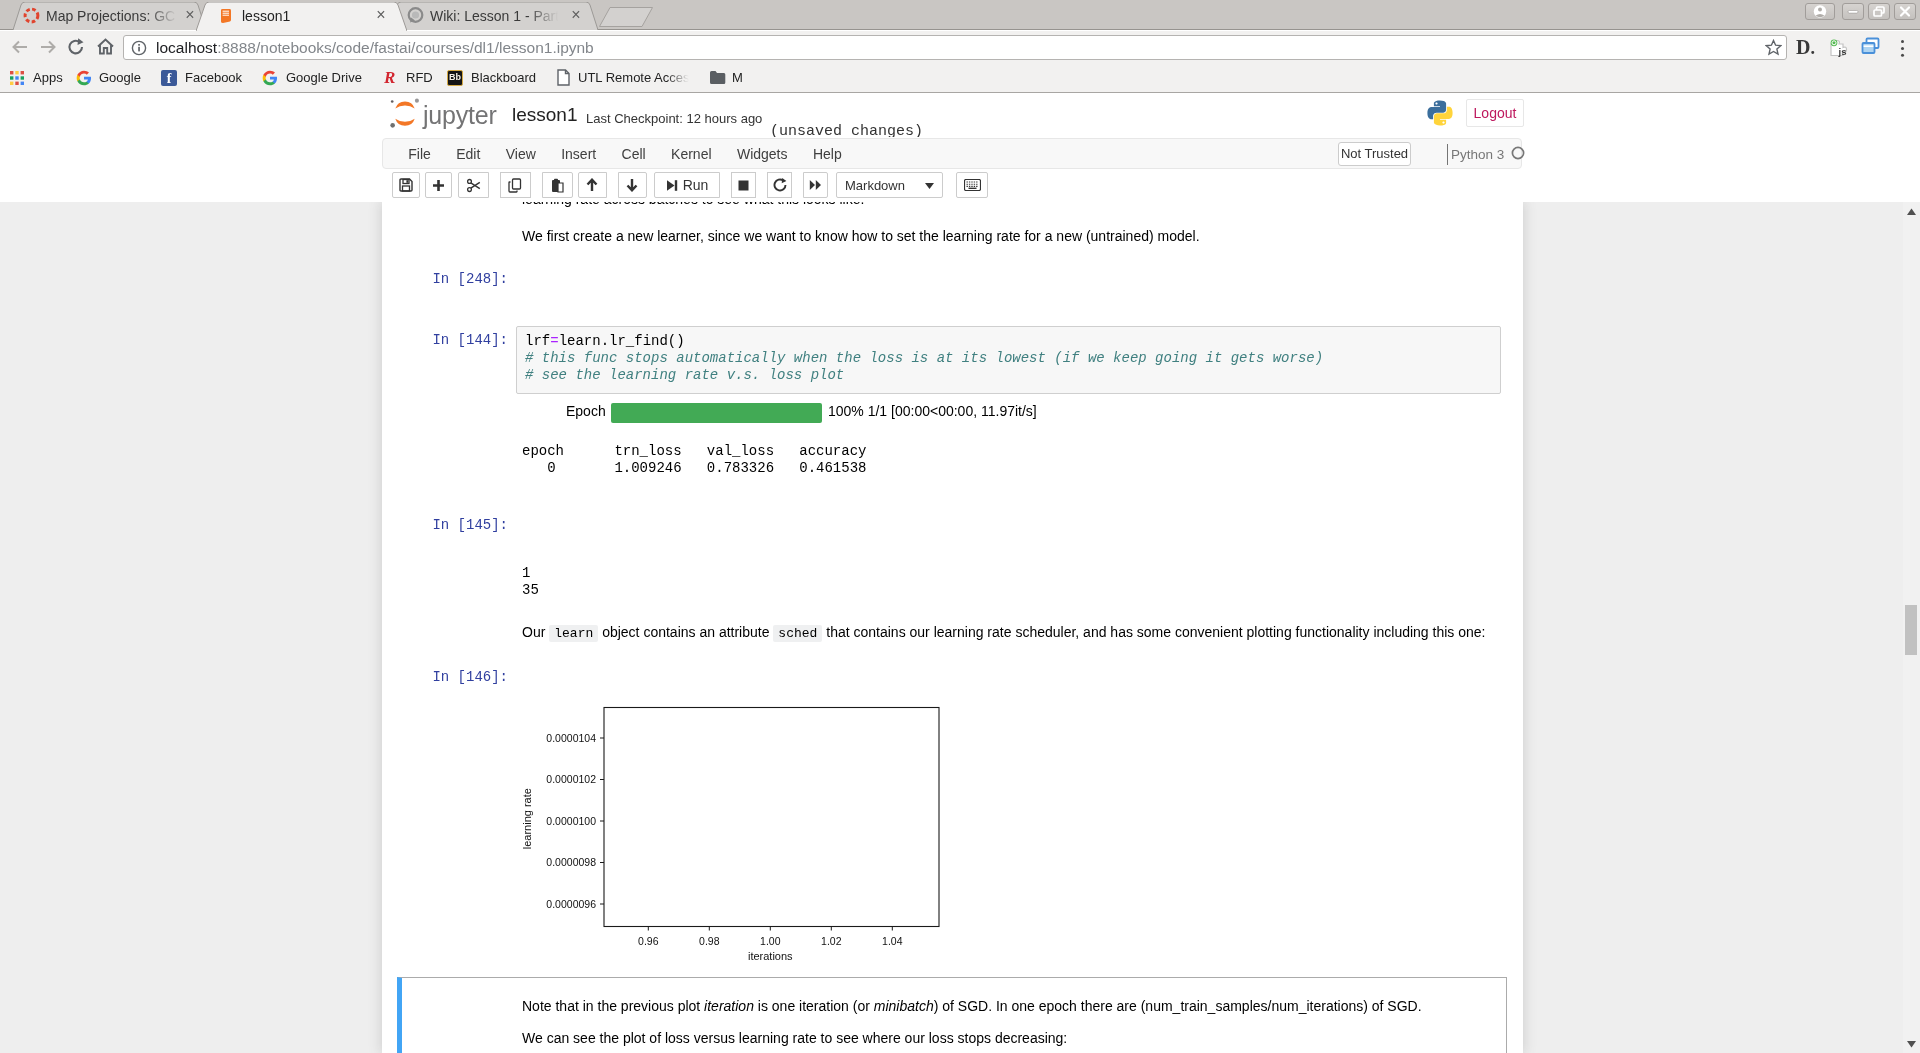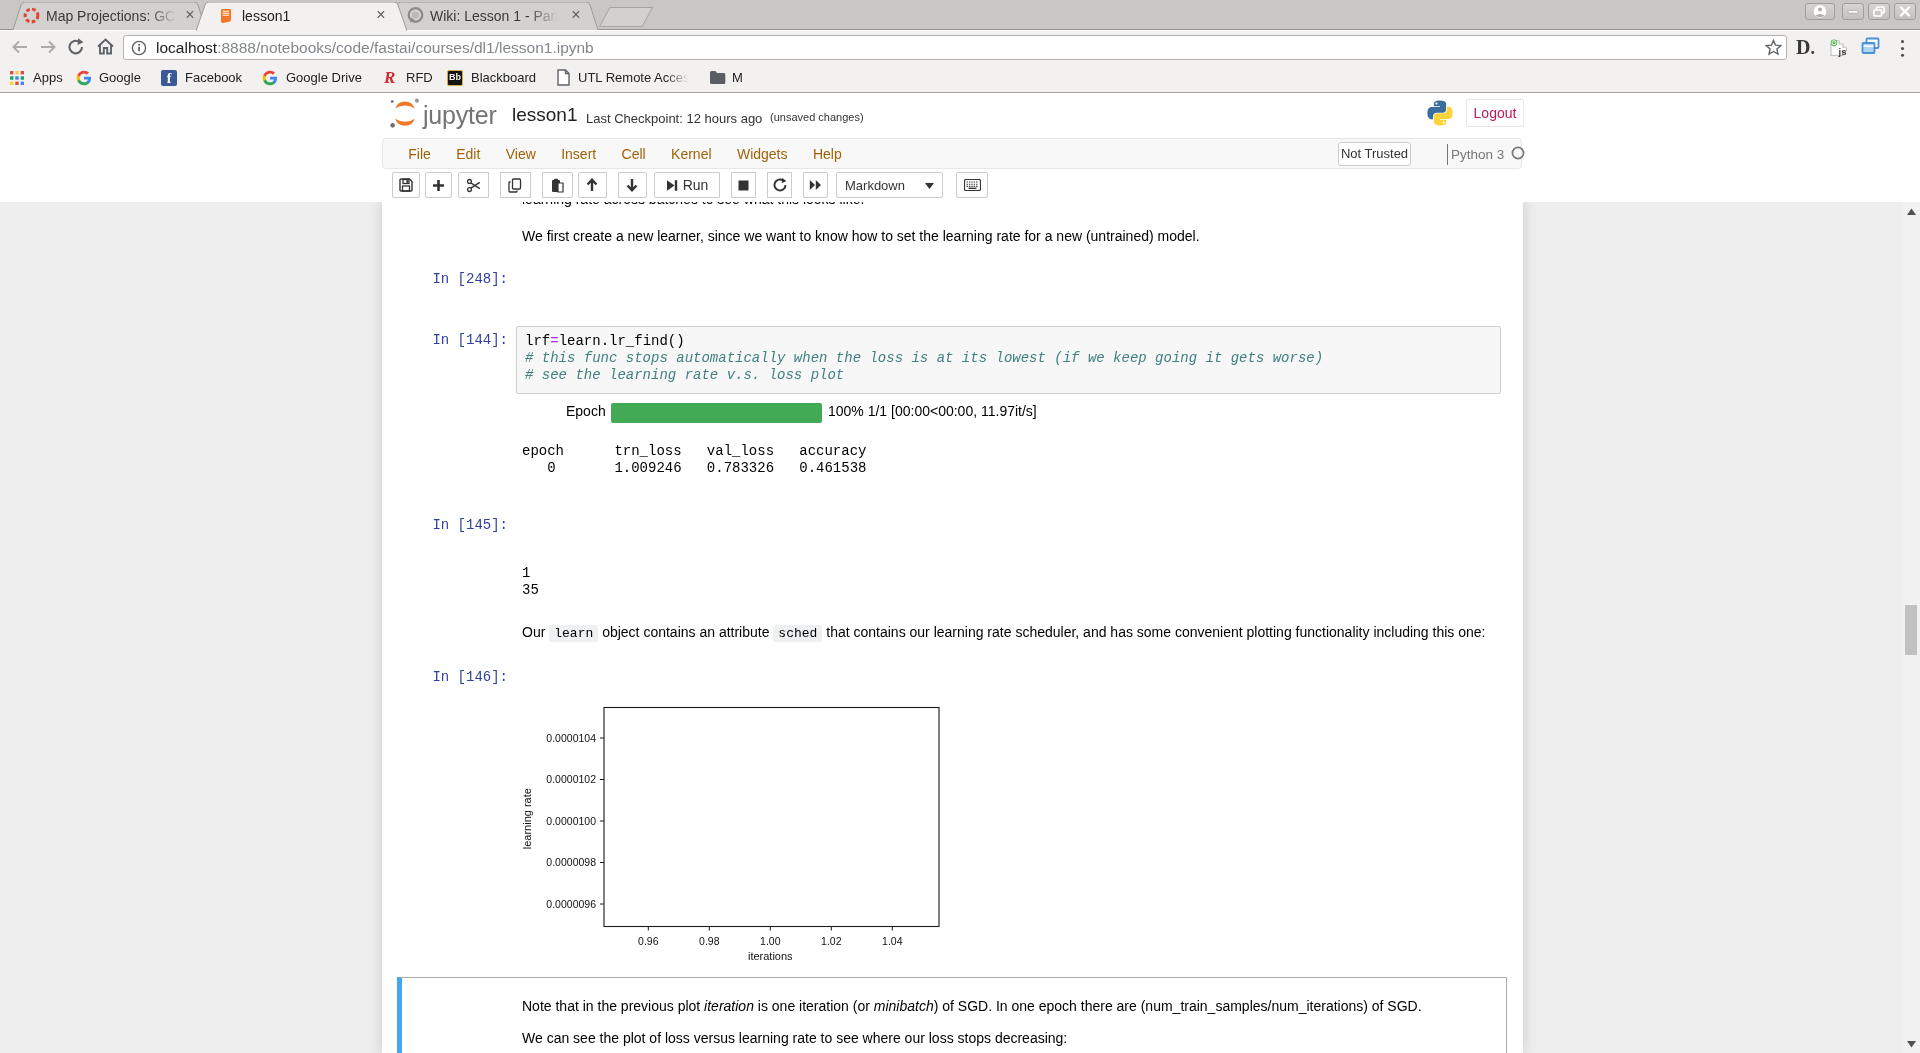--- a/index.html
+++ b/index.html
@@ -13,21 +13,21 @@
 .tab .cl { position:absolute; top:5px; width:14px; height:16px; color:#606060; font-size:16px; line-height:16px; text-align:center; }
 
 #navbar { position:absolute; left:0; top:31px; width:1920px; height:32px; background:#f2f1f0; }
 #bookmarks { position:absolute; left:0; top:63px; width:1920px; height:30px; background:#f2f1f0; border-bottom:1px solid #a8a6a3; }
 .bm { position:absolute; top:6.5px; font-size:13px; color:#222; }
 
 #page { position:absolute; left:0; top:94px; width:1920px; height:959px; background:#fff; }
 #jheader { position:absolute; left:0; top:0; width:1920px; height:43px; background:#fff; }
 #menurow { position:absolute; left:0; top:43px; width:1920px; height:33px; background:#fff; }
 #menubox { position:absolute; left:382px; top:1px; width:1140px; height:31px; background:#f8f8f8; border:1px solid #e7e7e7; border-radius:4px; padding-left:12.6px; }
-.mi { float:left; padding:7px 12.7px; font-size:14px; color:#a16207; }
+.mi { float:left; padding:7px 12.7px; font-size:14px; color:#404040; }
 #toolrow { position:absolute; left:0; top:77px; width:1920px; height:31px; background:#fff; }
 .tbtn { display:inline-flex; align-items:center; justify-content:center; height:26px; background:#fff; border:1px solid #ccc; border-radius:2px; color:#333; vertical-align:top; }
 .tgrp { display:inline-flex; vertical-align:top;gap:12px; }
 .tgrp .tbtn { border-radius:0; margin-left:-1px; }
 .tgrp .tbtn:first-child { border-radius:2px 0 0 2px; margin-left:0; }
 .tgrp .tbtn:last-child { border-radius:0 2px 2px 0; }
 #site { position:absolute; left:0; top:108px; width:1920px; height:851px; background:#eee; overflow:hidden; }
 #nbcontainer { position:absolute; left:382px; top:0; width:1141px; height:851px; background:#fff; box-shadow:0 0 12px 1px rgba(87,87,87,0.2); }
 
 .prompt { position:absolute; font-family:"Liberation Mono",monospace; font-size:14px; color:#303f9f; }
@@ -222,21 +222,21 @@
     <svg class="abs" style="left:390px;top:3px;" width="30" height="32" viewBox="0 0 34 36">
       <path d="M6,13 A11.56,11.56 0 0 1 28,13 A19,19 0 0 0 6,13 Z" fill="#f37726"></path>
       <path d="M6,24.5 A11.56,11.56 0 0 0 28,24.5 A19,19 0 0 1 6,24.5 Z" fill="#f37726"></path>
       <circle cx="30.5" cy="4" r="2.3" fill="#989798"></circle>
       <circle cx="2.5" cy="5" r="1.5" fill="#615f61"></circle>
       <circle cx="3" cy="32" r="2.6" fill="#6f7070"></circle>
     </svg>
     <div class="abs" style="left:423px;top:7px;font-size:25px;color:#747475;letter-spacing:-0.2px;">jupyter</div>
     <div class="abs" style="left:512px;top:10px;font-size:19px;color:#222;">lesson1</div>
     <div class="abs" style="left:586px;top:17px;font-size:13px;color:#333;">Last Checkpoint: 12 hours ago</div>
-    <div class="abs" style="left:770px;top:17px;font-size:11px;color:#333;">(unsaved changes)</div>
+    <div class="abs" style="left:770px;top:29px;font-size:15px;color:#333;font-family:Liberation Mono, monospace;">(unsaved changes)</div>
 
     <svg class="abs" style="left:1426px;top:5px;" width="28" height="28" viewBox="0 0 28 28">
       <path d="M13.9,1.5 C7.5,1.5 7.9,4.3 7.9,4.3 L7.9,7.2 L14,7.2 L14,8.1 L5.5,8.1 C5.5,8.1 1.4,7.6 1.4,14.1 C1.4,20.5 5,20.3 5,20.3 L7.1,20.3 L7.1,17.3 C7.1,17.3 7,13.7 10.6,13.7 L16.7,13.7 C16.7,13.7 20.1,13.8 20.1,10.5 L20.1,4.9 C20.1,4.9 20.6,1.5 13.9,1.5 Z M10.5,3.4 C11.1,3.4 11.6,3.9 11.6,4.5 C11.6,5.1 11.1,5.6 10.5,5.6 C9.9,5.6 9.4,5.1 9.4,4.5 C9.4,3.9 9.9,3.4 10.5,3.4 Z" fill="#3b6e9c"></path>
       <path d="M14.1,26.5 C20.5,26.5 20.1,23.7 20.1,23.7 L20.1,20.8 L14,20.8 L14,19.9 L22.5,19.9 C22.5,19.9 26.6,20.4 26.6,13.9 C26.6,7.5 23,7.7 23,7.7 L20.9,7.7 L20.9,10.7 C20.9,10.7 21,14.3 17.4,14.3 L11.3,14.3 C11.3,14.3 7.9,14.2 7.9,17.5 L7.9,23.1 C7.9,23.1 7.4,26.5 14.1,26.5 Z M17.5,24.6 C16.9,24.6 16.4,24.1 16.4,23.5 C16.4,22.9 16.9,22.4 17.5,22.4 C18.1,22.4 18.6,22.9 18.6,23.5 C18.6,24.1 18.1,24.6 17.5,24.6 Z" fill="#ffd43b"></path>
     </svg>
     <div class="abs" style="left:1466px;top:5px;width:58px;height:28px;border:1px solid #e7e7e7;border-radius:2px;background:#fff;text-align:center;font-size:14px;color:#be185d;line-height:27px;">Logout</div>
   </div>
   <div class="abs" style="left:0;top:43px;width:1920px;height:0;border-top:1px solid #e7e7e7;"></div>
   <div id="menurow">
     <div id="menubox">

